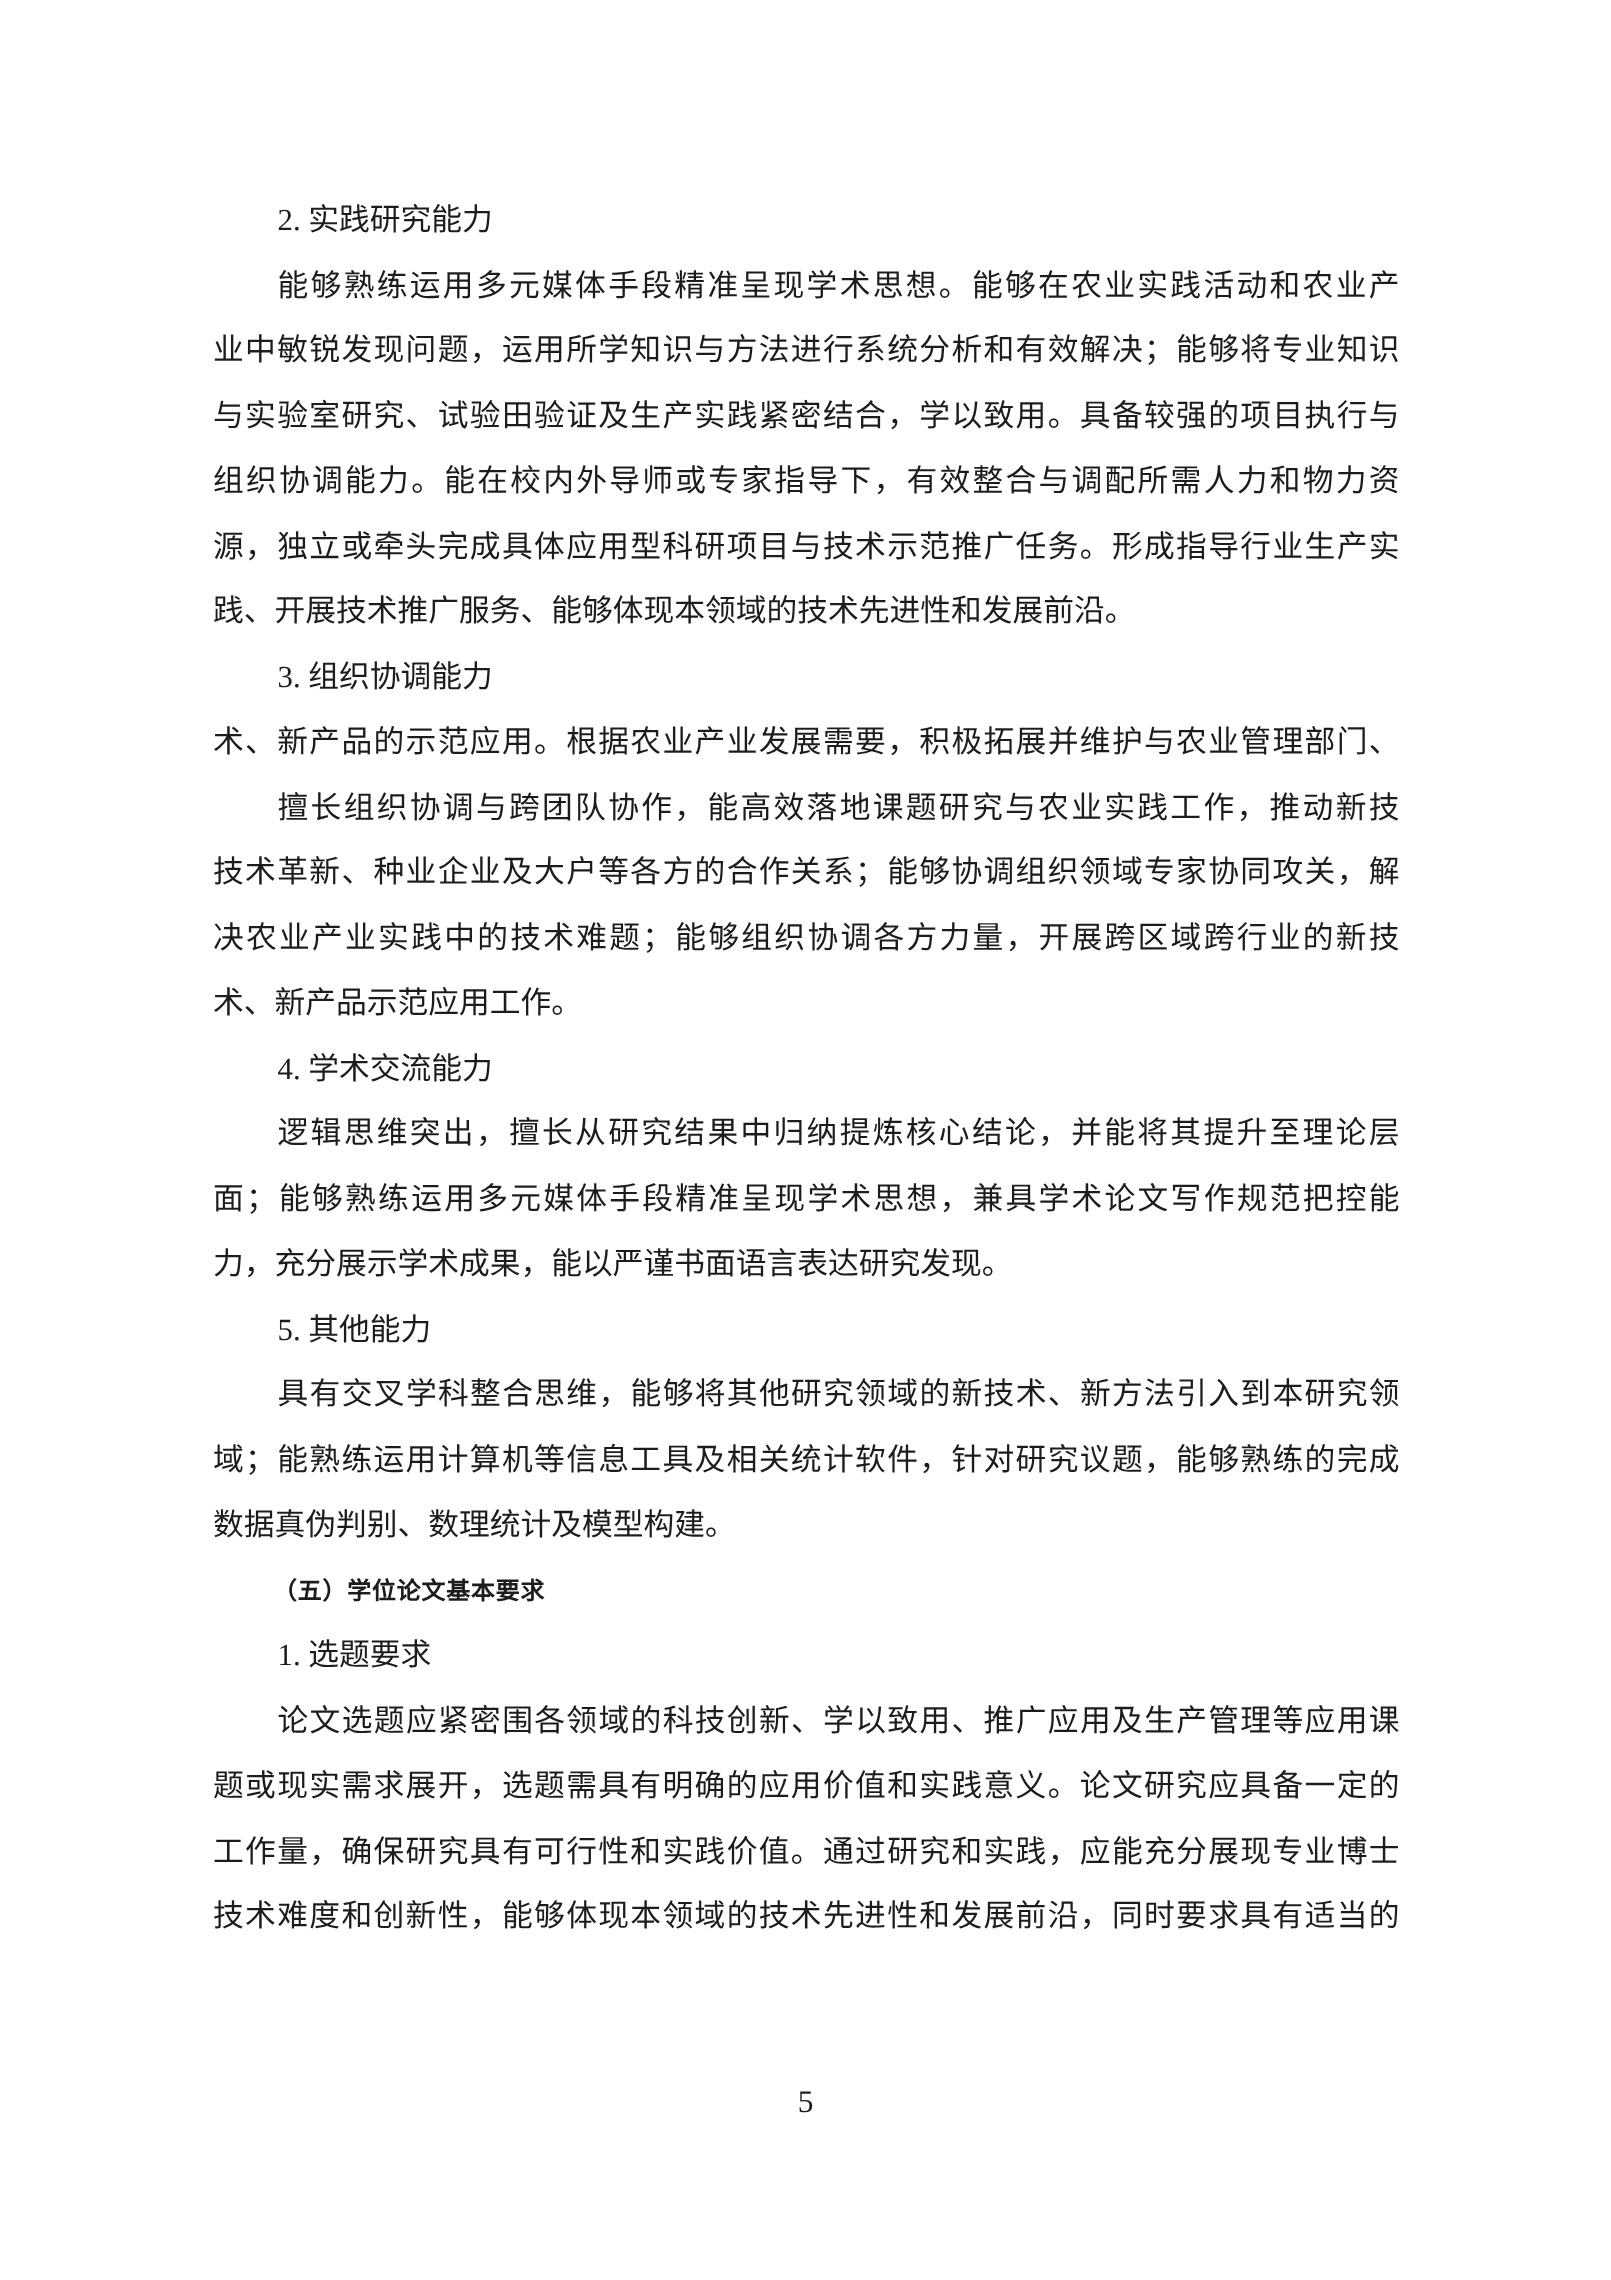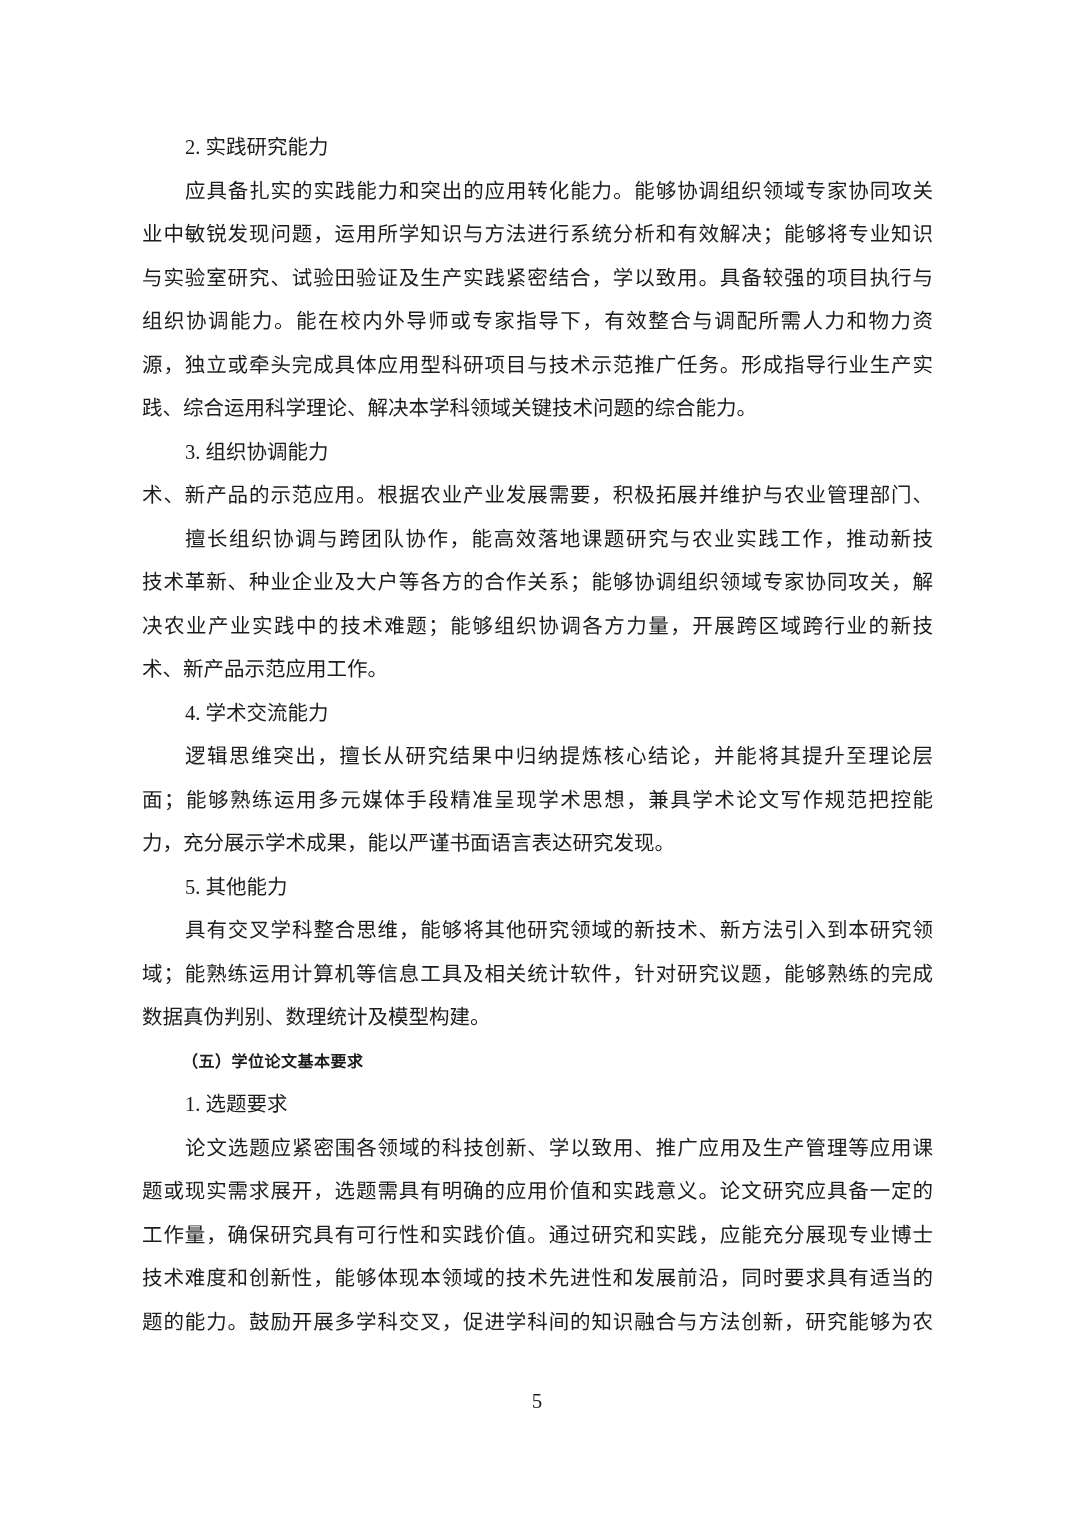--- a/index.html
+++ b/index.html
@@ -60,42 +60,41 @@
     font-family: "Liberation Serif", "DejaVu Serif", serif;
     color: #1c1c1c;
   }
 </style>
 </head>
 <body>
 
 <div class="page">
   <main class="content" id="document-body">
       <div class="line numbered-heading end">2. 实践研究能力</div>
-      <div class="line body indent">应具备扎实的实践能力和突出的应用转化能力。能够协调组织领域专家协同攻关</div>
+      <div class="line body indent">能够熟练运用多元媒体手段精准呈现学术思想。能够在农业实践活动和农业产</div>
       <div class="line body">业中敏锐发现问题，运用所学知识与方法进行系统分析和有效解决；能够将专业知识</div>
       <div class="line body">与实验室研究、试验田验证及生产实践紧密结合，学以致用。具备较强的项目执行与</div>
       <div class="line body">组织协调能力。能在校内外导师或专家指导下，有效整合与调配所需人力和物力资</div>
       <div class="line body">源，独立或牵头完成具体应用型科研项目与技术示范推广任务。形成指导行业生产实</div>
-      <div class="line body end">践、综合运用科学理论、解决本学科领域关键技术问题的综合能力。</div>
+      <div class="line body end">践、开展技术推广服务、能够体现本领域的技术先进性和发展前沿。</div>
       <div class="line numbered-heading end">3. 组织协调能力</div>
       <div class="line body">术、新产品的示范应用。根据农业产业发展需要，积极拓展并维护与农业管理部门、</div>
       <div class="line body indent">擅长组织协调与跨团队协作，能高效落地课题研究与农业实践工作，推动新技</div>
       <div class="line body">技术革新、种业企业及大户等各方的合作关系；能够协调组织领域专家协同攻关，解</div>
       <div class="line body">决农业产业实践中的技术难题；能够组织协调各方力量，开展跨区域跨行业的新技</div>
       <div class="line body end">术、新产品示范应用工作。</div>
       <div class="line numbered-heading end">4. 学术交流能力</div>
       <div class="line body indent">逻辑思维突出，擅长从研究结果中归纳提炼核心结论，并能将其提升至理论层</div>
       <div class="line body">面；能够熟练运用多元媒体手段精准呈现学术思想，兼具学术论文写作规范把控能</div>
       <div class="line body end">力，充分展示学术成果，能以严谨书面语言表达研究发现。</div>
       <div class="line numbered-heading end">5. 其他能力</div>
       <div class="line body indent">具有交叉学科整合思维，能够将其他研究领域的新技术、新方法引入到本研究领</div>
       <div class="line body">域；能熟练运用计算机等信息工具及相关统计软件，针对研究议题，能够熟练的完成</div>
       <div class="line body end">数据真伪判别、数理统计及模型构建。</div>
       <div class="line section-heading end">（五）学位论文基本要求</div>
       <div class="line numbered-heading end">1. 选题要求</div>
       <div class="line body indent">论文选题应紧密围各领域的科技创新、学以致用、推广应用及生产管理等应用课</div>
       <div class="line body">题或现实需求展开，选题需具有明确的应用价值和实践意义。论文研究应具备一定的</div>
       <div class="line body">工作量，确保研究具有可行性和实践价值。通过研究和实践，应能充分展现专业博士</div>
       <div class="line body">技术难度和创新性，能够体现本领域的技术先进性和发展前沿，同时要求具有适当的</div>
-      <div class="line body">题的能力。鼓励开展多学科交叉，促进学科间的知识融合与方法创新，研究能够为农</div>
     </main>
   <footer class="page-number">5</footer>
 </div>
 
 </body></html>

